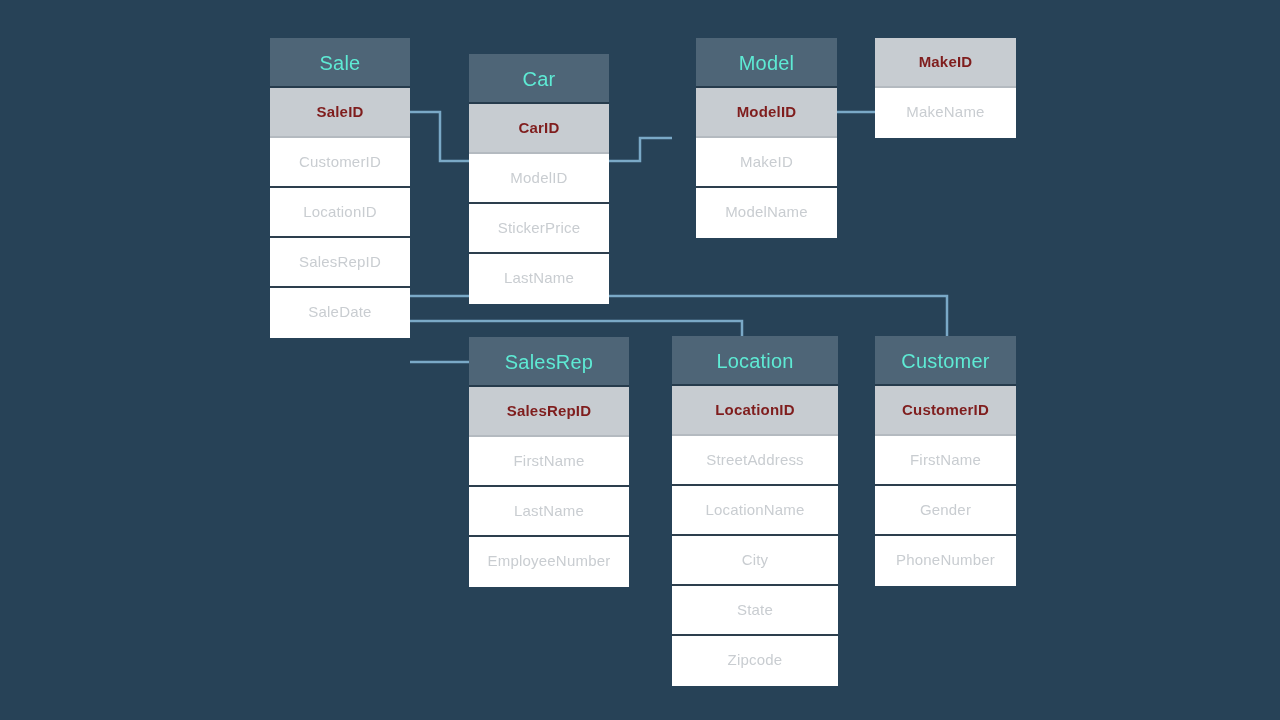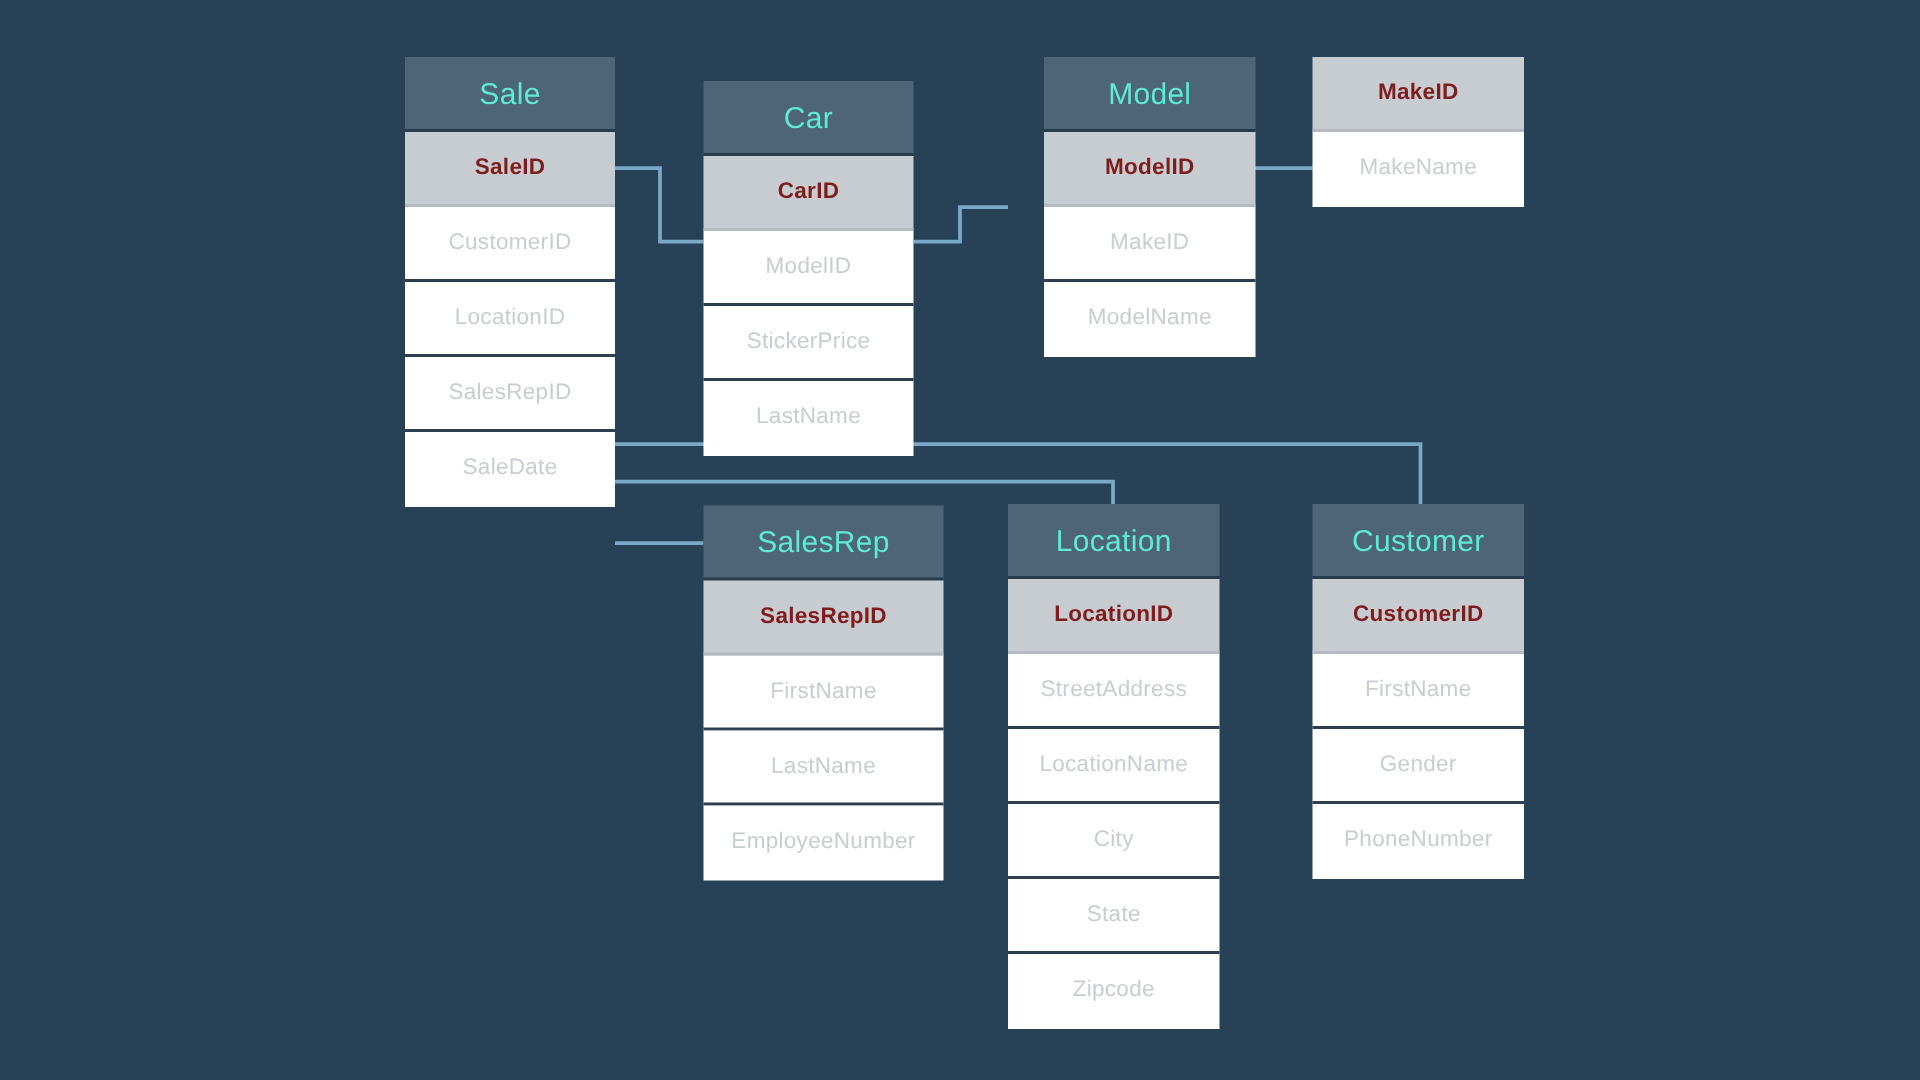--- a/index.html
+++ b/index.html
@@ -104,21 +104,21 @@
         <div class="field pk">MakeID</div>
         <div class="field last">MakeName</div>
       </div>
       <div class="entity" style="left: 469px; top: 337px; width: 160px;">
         <div class="entity-header">SalesRep</div>
         <div class="field pk">SalesRepID</div>
         <div class="field">FirstName</div>
         <div class="field">LastName</div>
         <div class="field last">EmployeeNumber</div>
       </div>
-      <div class="entity" style="left: 672px; top: 336px; width: 141px;">
+      <div class="entity" style="left: 672px; top: 336px; width: 166px;">
         <div class="entity-header">Location</div>
         <div class="field pk">LocationID</div>
         <div class="field">StreetAddress</div>
         <div class="field">LocationName</div>
         <div class="field">City</div>
         <div class="field">State</div>
         <div class="field last">Zipcode</div>
       </div>
       <div class="entity" style="left: 875px; top: 336px; width: 141px;">
         <div class="entity-header">Customer</div>

